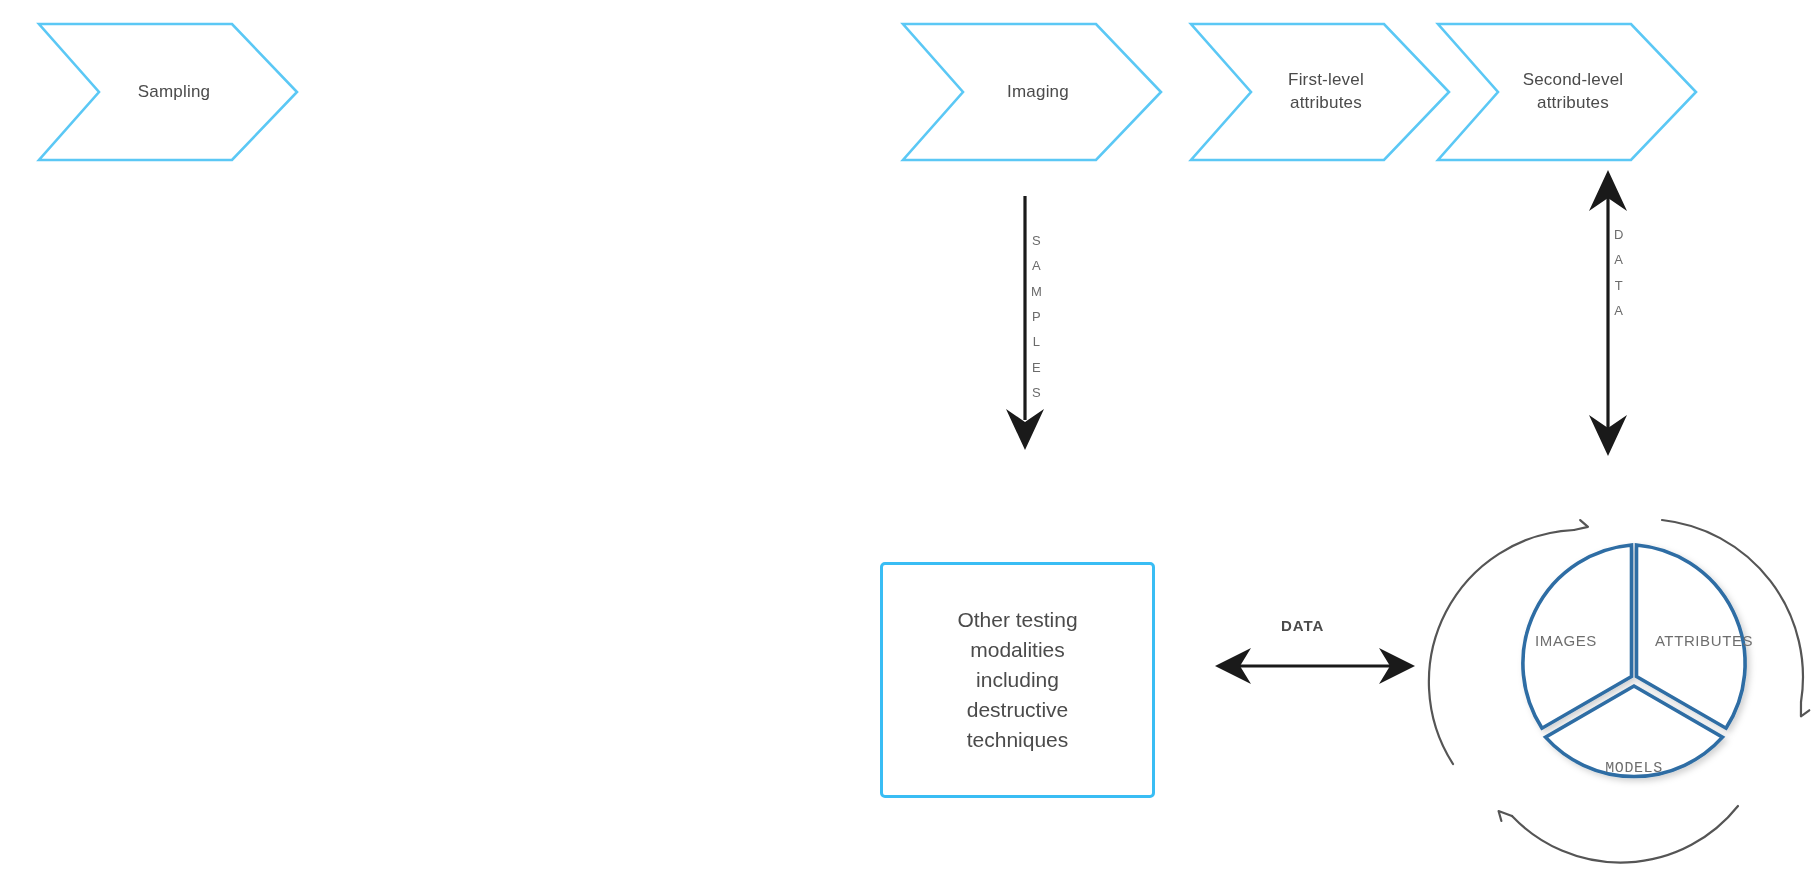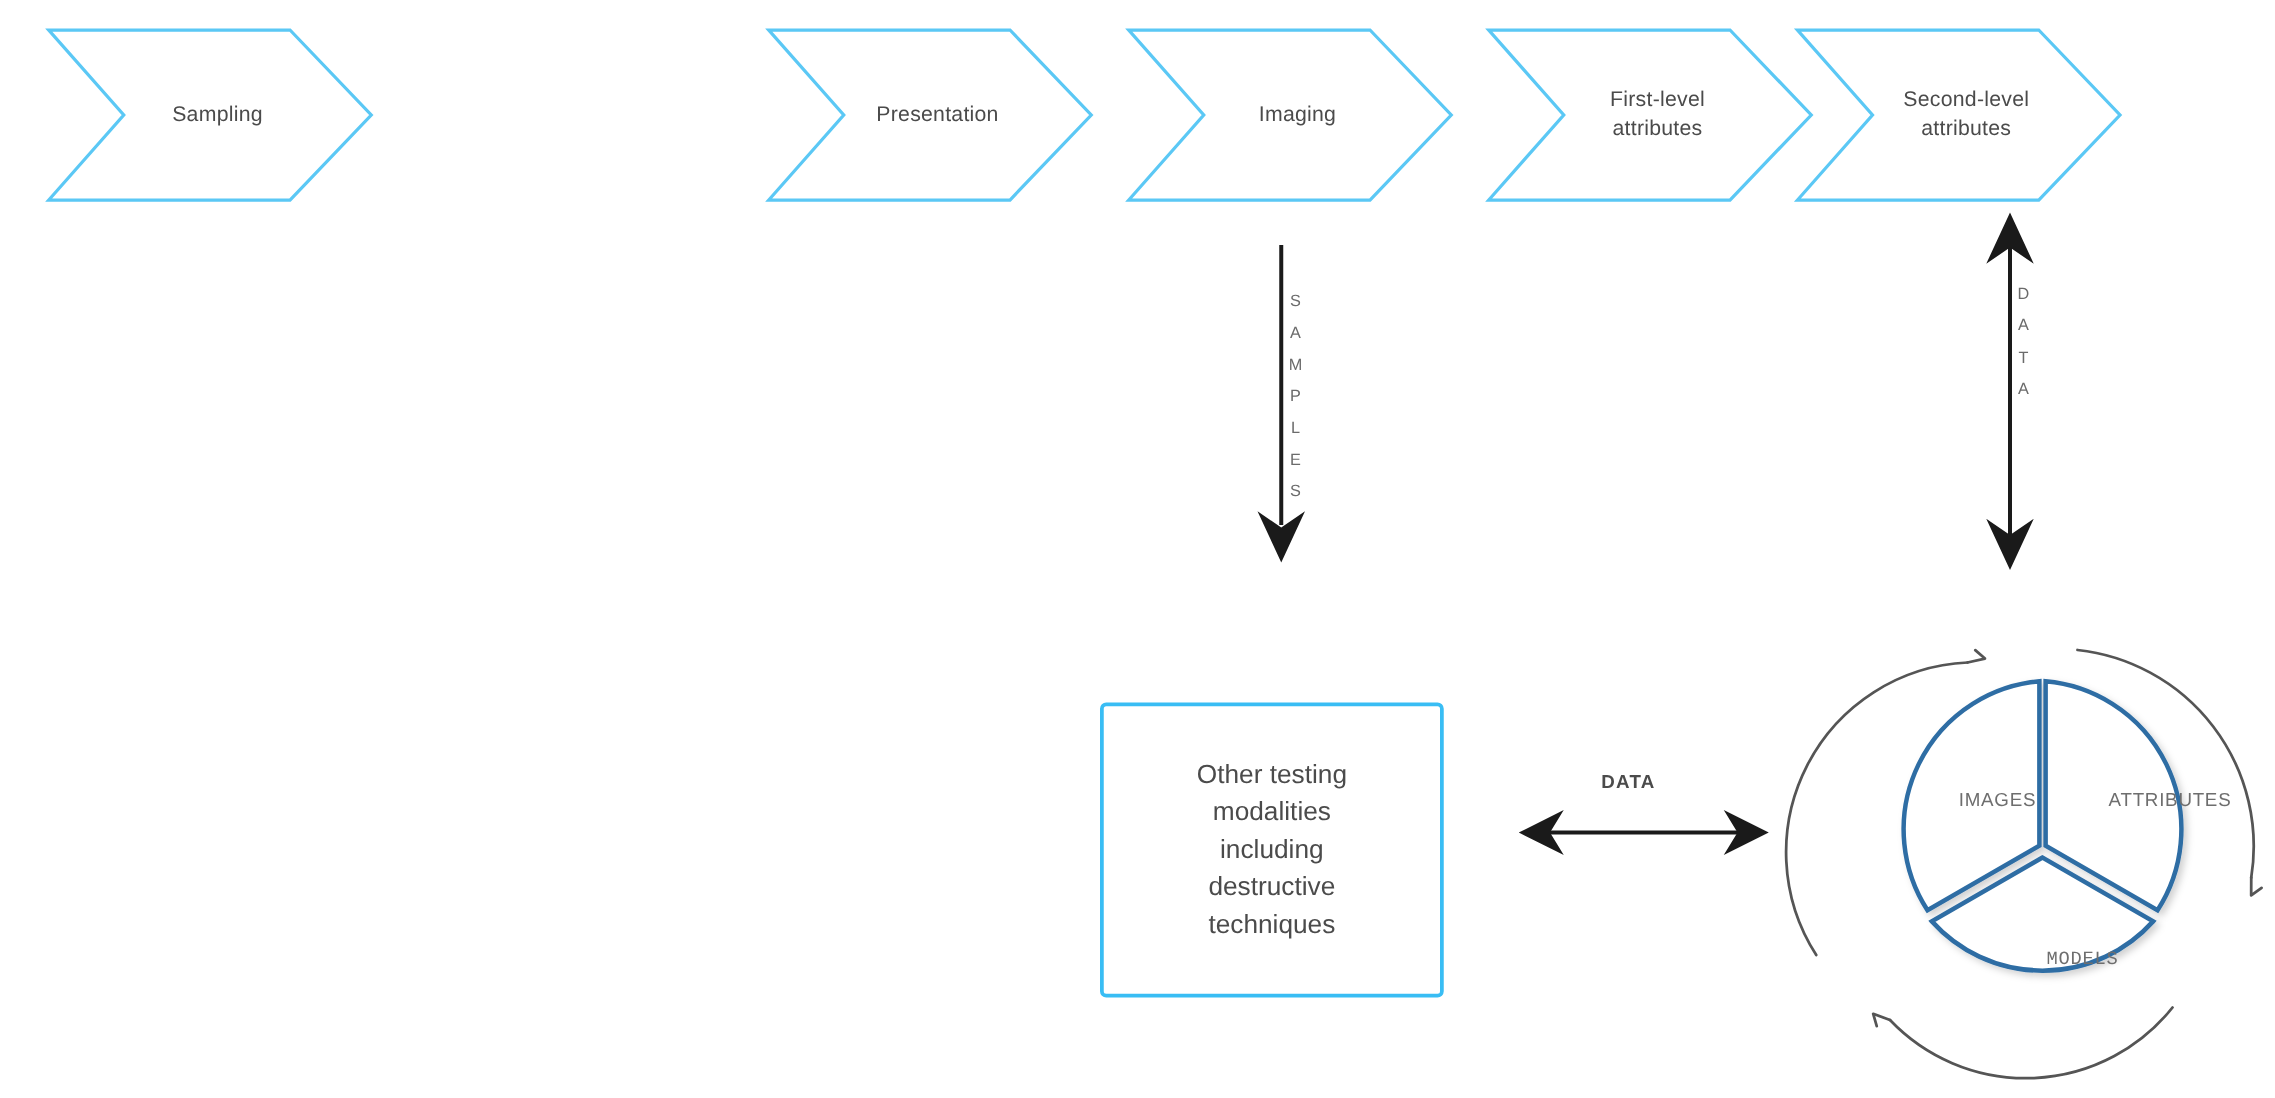--- a/index.html
+++ b/index.html
@@ -117,44 +117,37 @@
   }
   .cycle svg { display: block; overflow: visible; }
   .seg-label {
     position: absolute;
     color: #6e6e6e;
     font-size: 15px;
     letter-spacing: 0.6px;
     white-space: nowrap;
     user-select: none;
     transform: translate(-50%, -50%);
-    margin-left: 32px;
   }
 </style>
 </head>
 <body>
 
 <div id="canvas">
 
   <div class="chevron-row">
 
     <div class="chevron" style="left:37px;">
       <svg viewBox="0 0 262 140">
         <polygon points="2,2 195,2 260,70 195,138 2,138 62,70" fill="#ffffff" stroke="#5BC8F5" stroke-width="2.6" stroke-linejoin="miter"></polygon>
       </svg>
       <div class="chevron-label">Sampling</div>
     </div>
 
 
-    <div class="chevron" style="left:613px;">
-      <svg viewBox="0 0 262 140">
-        <polygon points="2,2 195,2 260,70 195,138 2,138 62,70" fill="#ffffff" stroke="#5BC8F5" stroke-width="2.6" stroke-linejoin="miter"></polygon>
-      </svg>
-      <div class="chevron-label">Presentation</div>
-    </div>
 
     <div class="chevron" style="left:901px;">
       <svg viewBox="0 0 262 140">
         <polygon points="2,2 195,2 260,70 195,138 2,138 62,70" fill="#ffffff" stroke="#5BC8F5" stroke-width="2.6" stroke-linejoin="miter"></polygon>
       </svg>
       <div class="chevron-label">Imaging</div>
     </div>
 
     <div class="chevron" style="left:1189px;">
       <svg viewBox="0 0 262 140">

